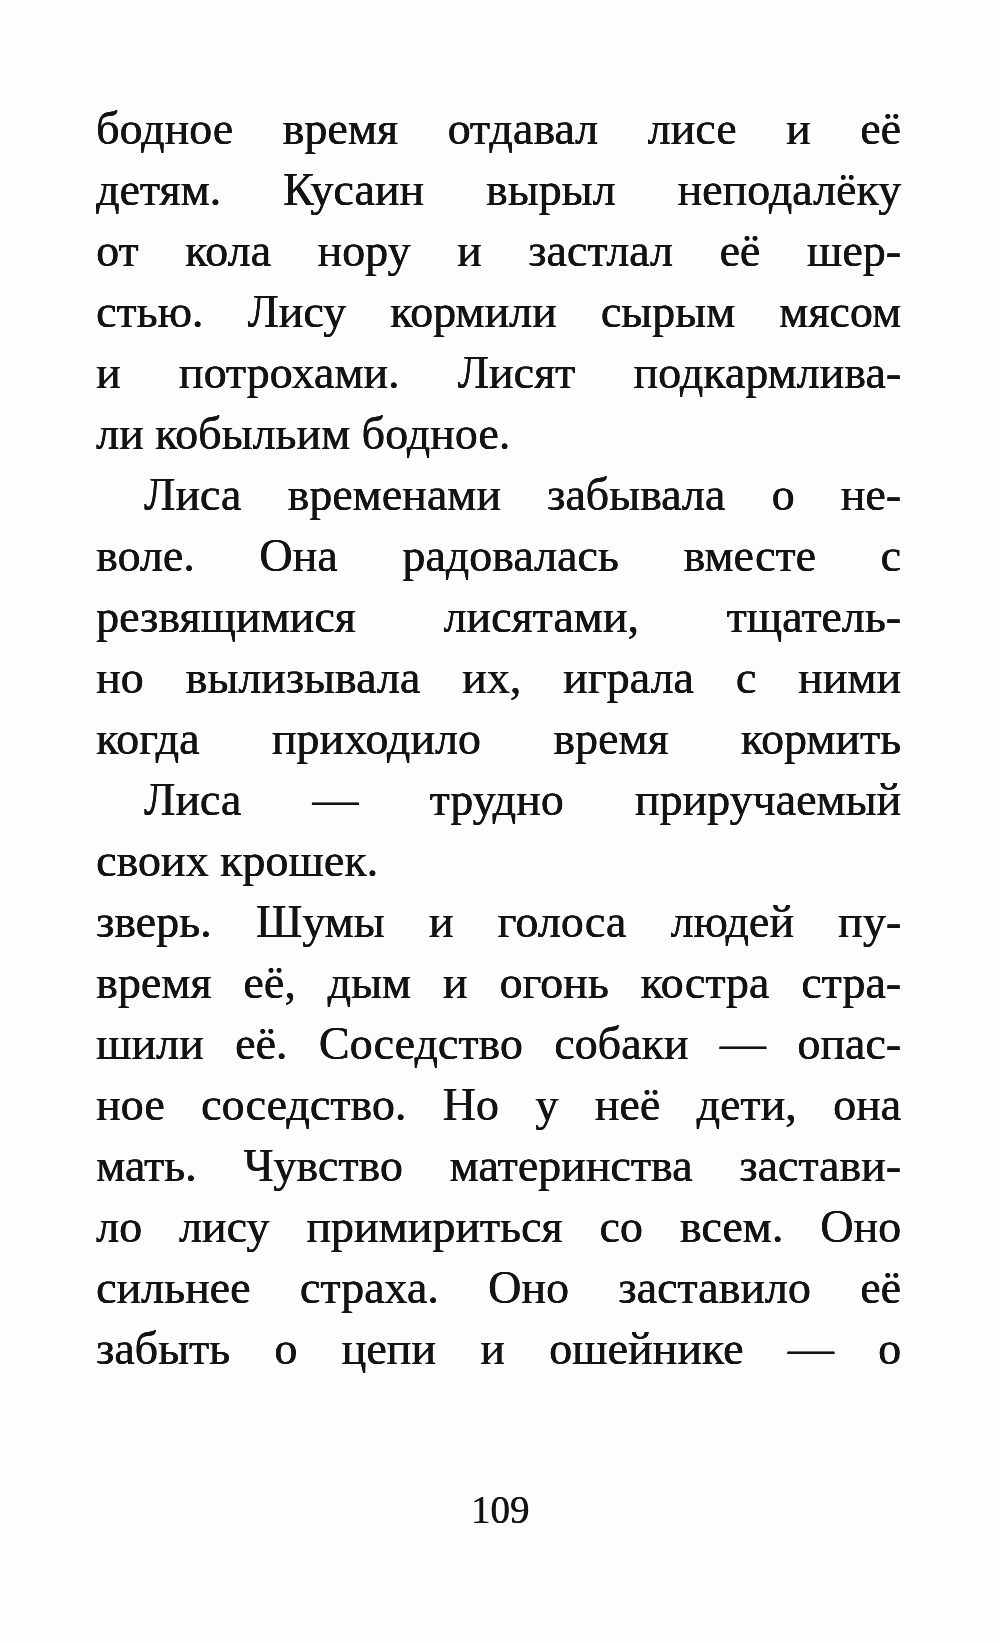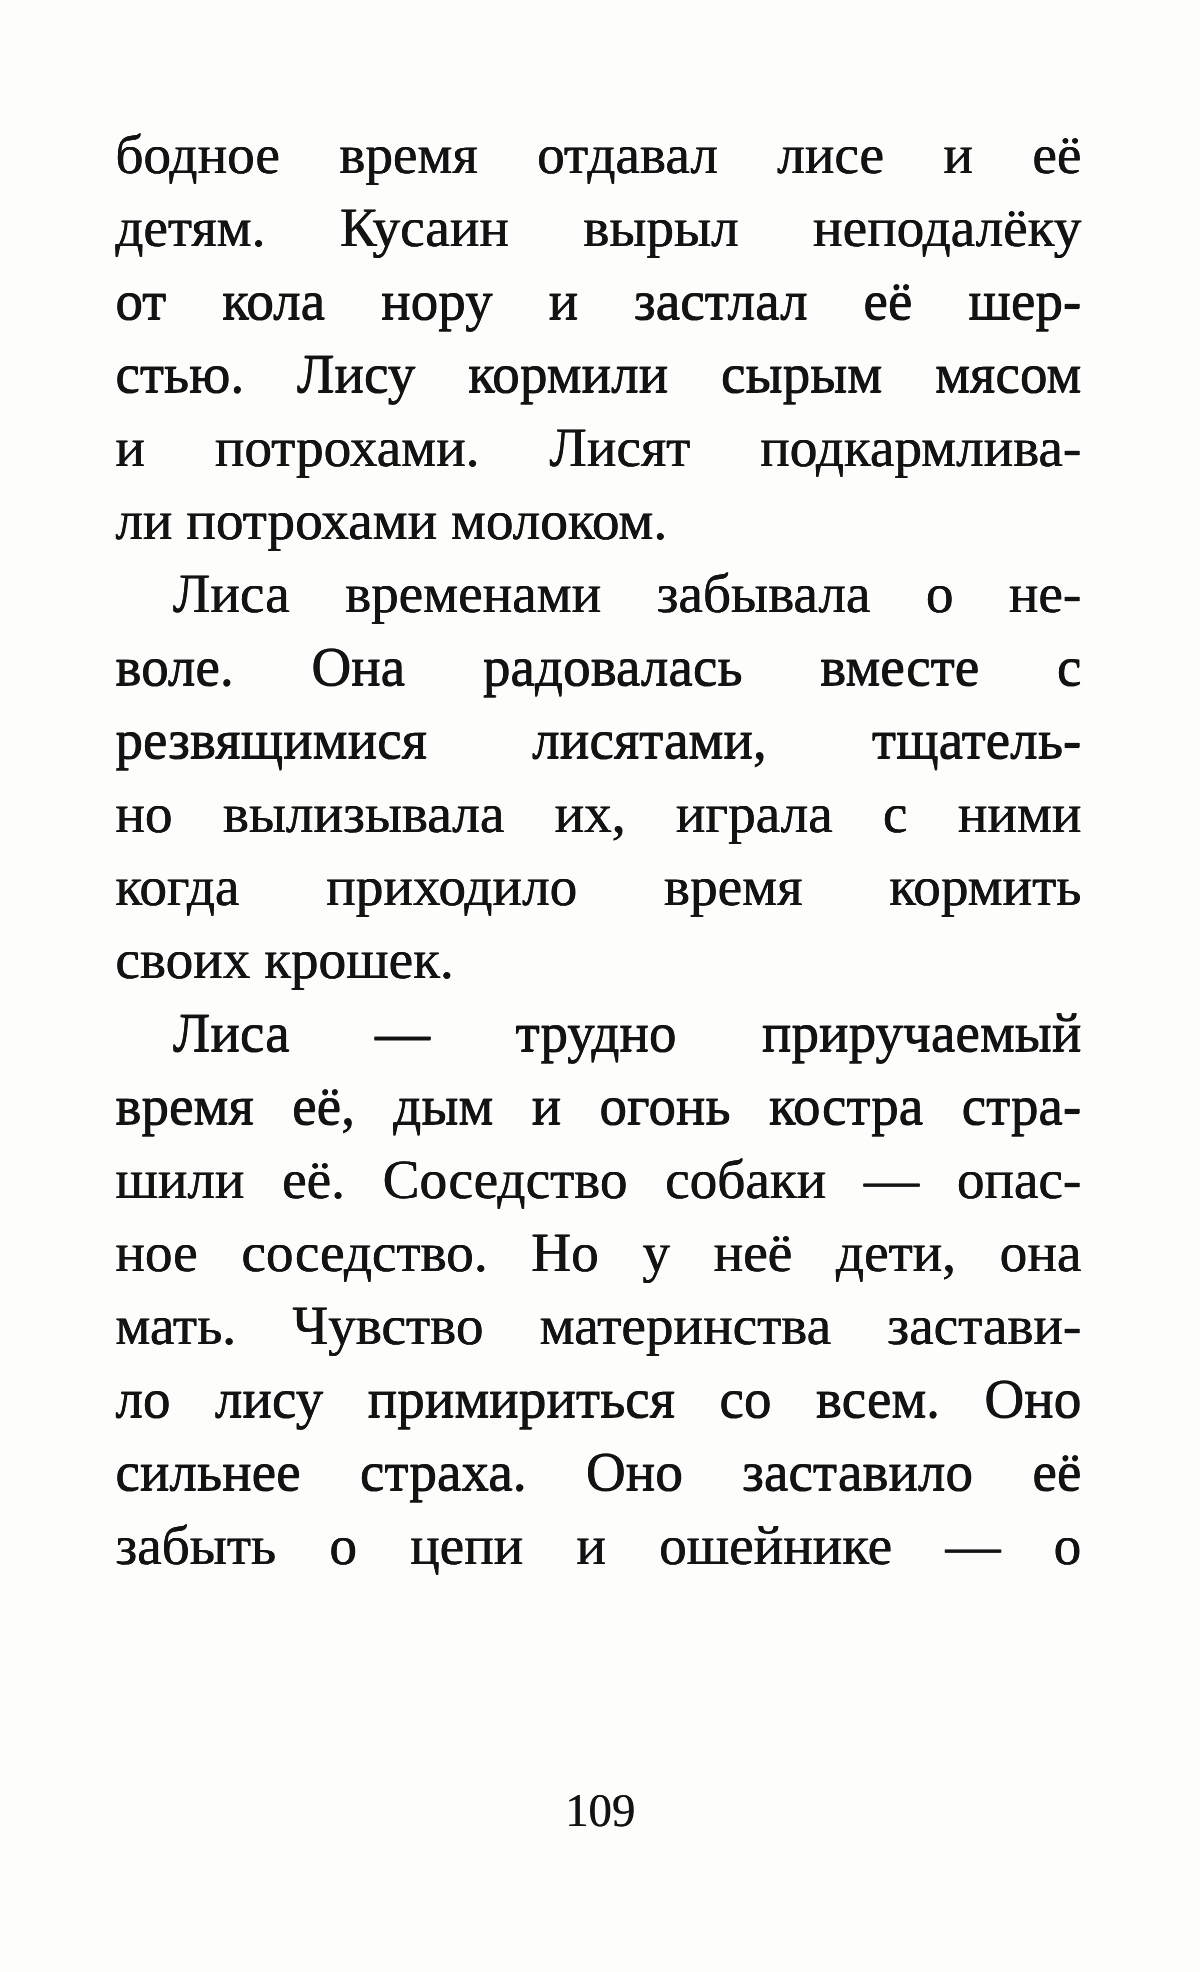--- a/index.html
+++ b/index.html
@@ -45,30 +45,31 @@
 <body>
 
 <div class="page">
   <div class="text-block">
 
     <p class="line">бодное время отдавал лисе и её</p>
     <p class="line">детям. Кусаин вырыл неподалёку</p>
     <p class="line">от кола нору и застлал её шер-</p>
     <p class="line">стью. Лису кормили сырым мясом</p>
     <p class="line">и потрохами. Лисят подкармлива-</p>
-    <p class="line para-end">ли потрохами молоком.</p>
+    <p class="line para-end">ли кобыльим бодное.</p>
 
     <p class="line indent">Лиса временами забывала о не-</p>
     <p class="line">воле. Она радовалась вместе с</p>
     <p class="line">резвящимися лисятами, тщатель-</p>
     <p class="line">но вылизывала их, играла с ними</p>
     <p class="line">когда приходило время кормить</p>
+    <p class="line indent">Лиса — трудно приручаемый</p>
+
     <p class="line para-end">своих крошек.</p>
-
-    <p class="line indent">Лиса — трудно приручаемый</p>
+    <p class="line">зверь. Шумы и голоса людей пу-</p>
     <p class="line">время её, дым и огонь костра стра-</p>
     <p class="line">шили её. Соседство собаки — опас-</p>
     <p class="line">ное соседство. Но у неё дети, она</p>
     <p class="line">мать. Чувство материнства застави-</p>
     <p class="line">ло лису примириться со всем. Оно</p>
     <p class="line">сильнее страха. Оно заставило её</p>
     <p class="line">забыть о цепи и ошейнике — о</p>
 
   </div>
 

